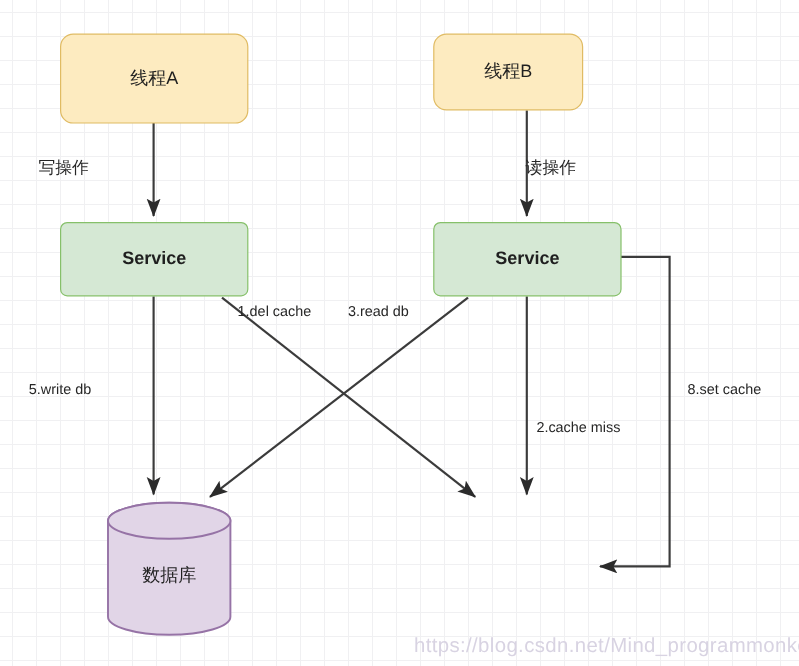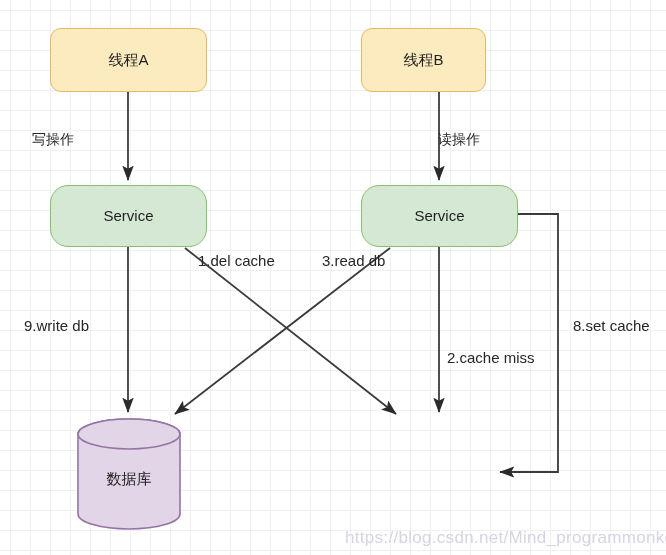--- a/index.html
+++ b/index.html
@@ -41,42 +41,44 @@
 
   .thread-box {
     background: #fdebc0;
     border: 1.4px solid #e0bb63;
     border-radius: 11px;
   }
 
   .service-box {
     background: #d5e8d4;
     border: 1.4px solid #86c06a;
-    border-radius: 18px;
+    border-radius: 6px;
+    font-weight: bold;
   }
 
   .cyl-wrap {
     position: absolute;
+    margin-left: 12px;
   }
   .cyl-wrap svg {
     display: block;
     overflow: visible;
   }
   .cyl-label {
     position: absolute;
     left: 0;
     width: 100%;
     text-align: center;
     font-size: 15px;
     color: #1f1f1f;
   }
 
   .edge-label {
     position: absolute;
-    font-size: 15px;
+    font-size: 12px;
     color: #262626;
     white-space: nowrap;
   }
   .edge-label.cjk {
     font-size: 14px;
   }
 
   #edges {
     position: absolute;
     left: 0;
@@ -116,21 +118,21 @@
 
     <line x1="185" y1="248" x2="396" y2="414" stroke="#3b3b3b" stroke-width="1.8" marker-end="url(#arrow)"></line>
 
     <line x1="390" y1="248" x2="175" y2="414" stroke="#3b3b3b" stroke-width="1.8" marker-end="url(#arrow)"></line>
 
     <line x1="439" y1="247" x2="439" y2="412" stroke="#3b3b3b" stroke-width="1.8" marker-end="url(#arrow)"></line>
 
     <path d="M517,214 L558,214 L558,472 L500,472" fill="none" stroke="#3b3b3b" stroke-width="1.8" marker-end="url(#arrow)"></path>
   </svg>
 
-  <div class="node thread-box" style="left:50px; top:28px; width:157px; height:64px;">
+  <div class="node thread-box" style="left:50px; top:28px; width:157px; height:75px;">
     <span>线程A</span>
   </div>
 
   <div class="node thread-box" style="left:361px; top:28px; width:125px; height:64px;">
     <span>线程B</span>
   </div>
 
   <div class="node service-box" style="left:50px; top:185px; width:157px; height:62px;">
     <span>Service</span>
   </div>
@@ -147,23 +149,23 @@
     <div class="cyl-label" style="top:52px;">数据库</div>
   </div>
 
 
   <div class="edge-label cjk" style="left:32px; top:131px;">写操作</div>
 
   <div class="edge-label cjk" style="left:438px; top:131px;">读操作</div>
 
   <div class="edge-label" style="left:198px; top:252px;">1.del cache</div>
 
-  <div class="edge-label" style="left:290px; top:252px;padding-left:32px;">3.read db</div>
+  <div class="edge-label" style="left:290px; top:252px;">3.read db</div>
 
-  <div class="edge-label" style="left:24px; top:317px;">9.write db</div>
+  <div class="edge-label" style="left:24px; top:317px;">5.write db</div>
 
   <div class="edge-label" style="left:447px; top:317px;margin-top:32px;">2.cache miss</div>
 
   <div class="edge-label" style="left:573px; top:317px;">8.set cache</div>
 
   <div class="watermark">https://blog.csdn.net/Mind_programmonkey</div>
 
 </div>
 
 </body></html>

